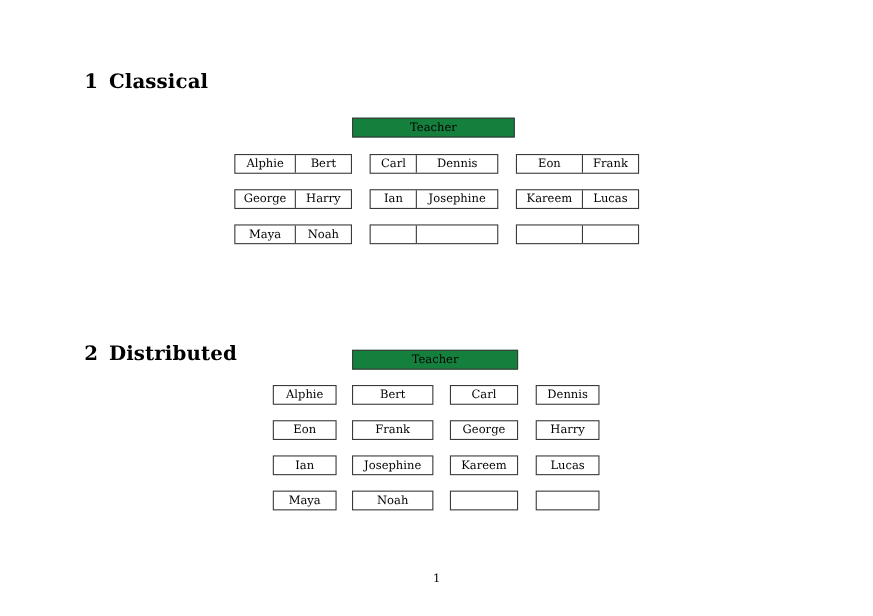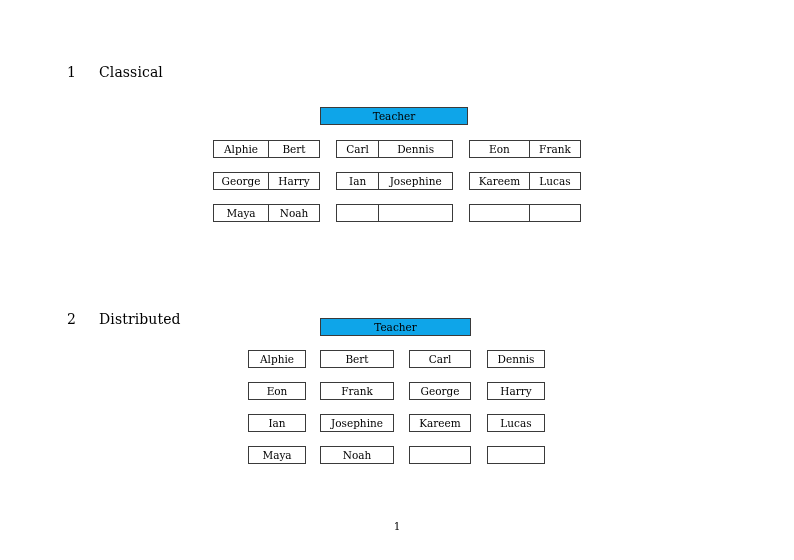--- a/index.html
+++ b/index.html
@@ -17,25 +17,26 @@
   }
 
   .page {
     position: absolute;
     inset: 0;
   }
 
   
   .section-heading {
     position: absolute;
-    font-weight: normal;
-    font-size: 14px;
+    font-weight: bold;
+    font-size: 18px;
     letter-spacing: 0.1px;
     white-space: nowrap;
     color: #000;
+    text-align: center;
   }
   .section-heading .sec-num {
     display: inline-block;
     width: 32px;
   }
   .section-heading .sec-title {
     display: inline-block;
   }
 
   #heading-classical { left: 67px; top: 64px; }
@@ -80,21 +81,21 @@
   }
   .pairbox .cell + .cell {
     border-left: 1px solid #3a3a3a;
   }
 
   
   .teacher-box {
     position: absolute;
     box-sizing: border-box;
     border: 1px solid #3a3a3a;
-    background: #0ea5e9;
+    background: #15803d;
     height: 18px;
     display: flex;
     align-items: center;
     justify-content: center;
     font-size: 10.5px;
     line-height: 1;
     white-space: nowrap;
   }
 
   

